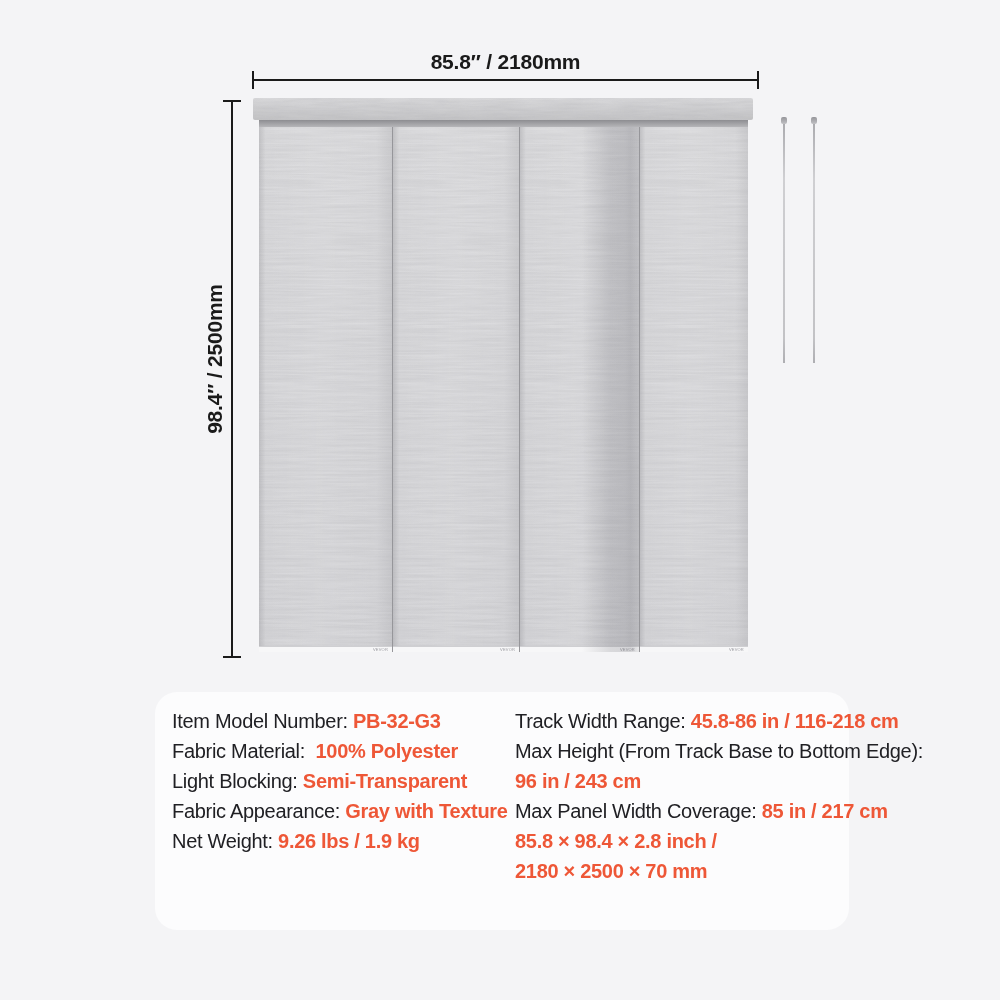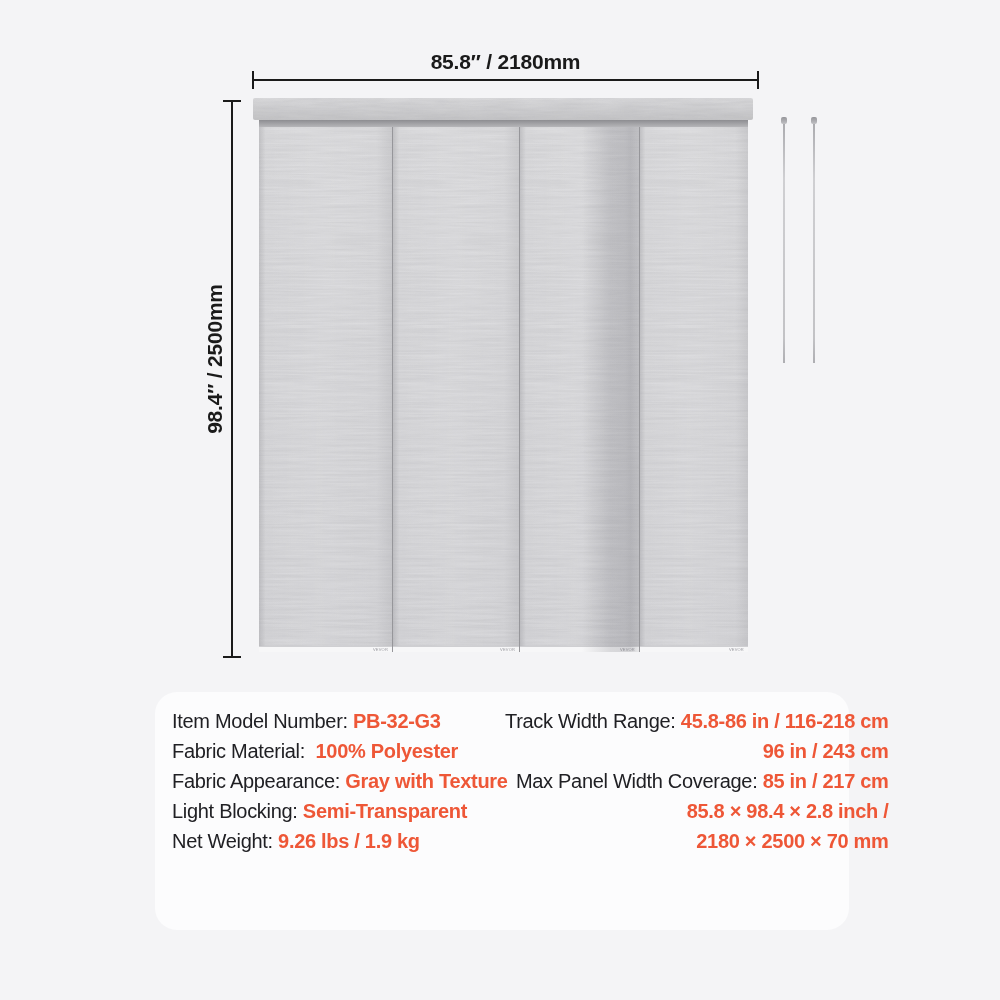--- a/index.html
+++ b/index.html
@@ -42,21 +42,21 @@
   
   .wand{position:absolute;top:117px;width:2px;height:246px;
         background:linear-gradient(180deg,#a7a7ab,#cfcfd2 25%,#c2c2c5 90%,#aeaeb2);}
   .wand::before{content:"";position:absolute;top:0;left:-2px;width:6px;height:7px;border-radius:2px;
         background:linear-gradient(180deg,#95959a,#c0c0c3);}
   .wand-left{left:783px;} .wand-right{left:813px;}
 
   
   .spec-card{position:absolute;left:155px;top:692px;width:694px;height:238px;border-radius:22px;background:var(--card);}
   .col{position:absolute;top:14px;}
-  .col-left{left:17px;} .col-right{left:350px;text-align:right;}
+  .col-left{left:17px;} .col-right{left:360px;}
   .row{height:30px;line-height:30px;white-space:nowrap;font-size:20px;letter-spacing:-0.3px;color:var(--ink);}
   .val{color:var(--accent);font-weight:700;}
 </style>
 </head>
 <body>
 
 <div class="stage">
 
   <svg width="0" height="0" style="position:absolute" aria-hidden="true">
     <defs>
@@ -111,26 +111,27 @@
     </div>
   </div>
 
   <div class="wand wand-left"></div>
   <div class="wand wand-right"></div>
 
   <div class="spec-card">
     <div class="col col-left">
       <div class="row"><span class="lbl">Item Model Number: </span><span class="val">PB-32-G3</span></div>
       <div class="row"><span class="lbl">Fabric Material: </span><span class="val">&nbsp;100% Polyester</span></div>
+      <div class="row"><span class="lbl">Light Blocking: </span><span class="val">Semi-Transparent</span></div>
       <div class="row"><span class="lbl">Fabric Appearance: </span><span class="val">Gray with Texture</span></div>
-      <div class="row"><span class="lbl">Light Blocking: </span><span class="val">Semi-Transparent</span></div>
       <div class="row"><span class="lbl">Net Weight: </span><span class="val">9.26 lbs / 1.9 kg</span></div>
     </div>
     <div class="col col-right">
       <div class="row"><span class="lbl">Track Width Range: </span><span class="val">45.8-86 in / 116-218 cm</span></div>
+      <div class="row"><span class="lbl">Max Height (From Track Base to Bottom Edge):</span><span class="val"></span></div>
       <div class="row"><span class="lbl"></span><span class="val">96 in / 243 cm</span></div>
       <div class="row"><span class="lbl">Max Panel Width Coverage: </span><span class="val">85 in / 217 cm</span></div>
       <div class="row"><span class="lbl"></span><span class="val">85.8 × 98.4 × 2.8 inch /</span></div>
       <div class="row"><span class="lbl"></span><span class="val">2180 × 2500 × 70 mm</span></div>
     </div>
   </div>
 
 </div>
 
 </body></html>

